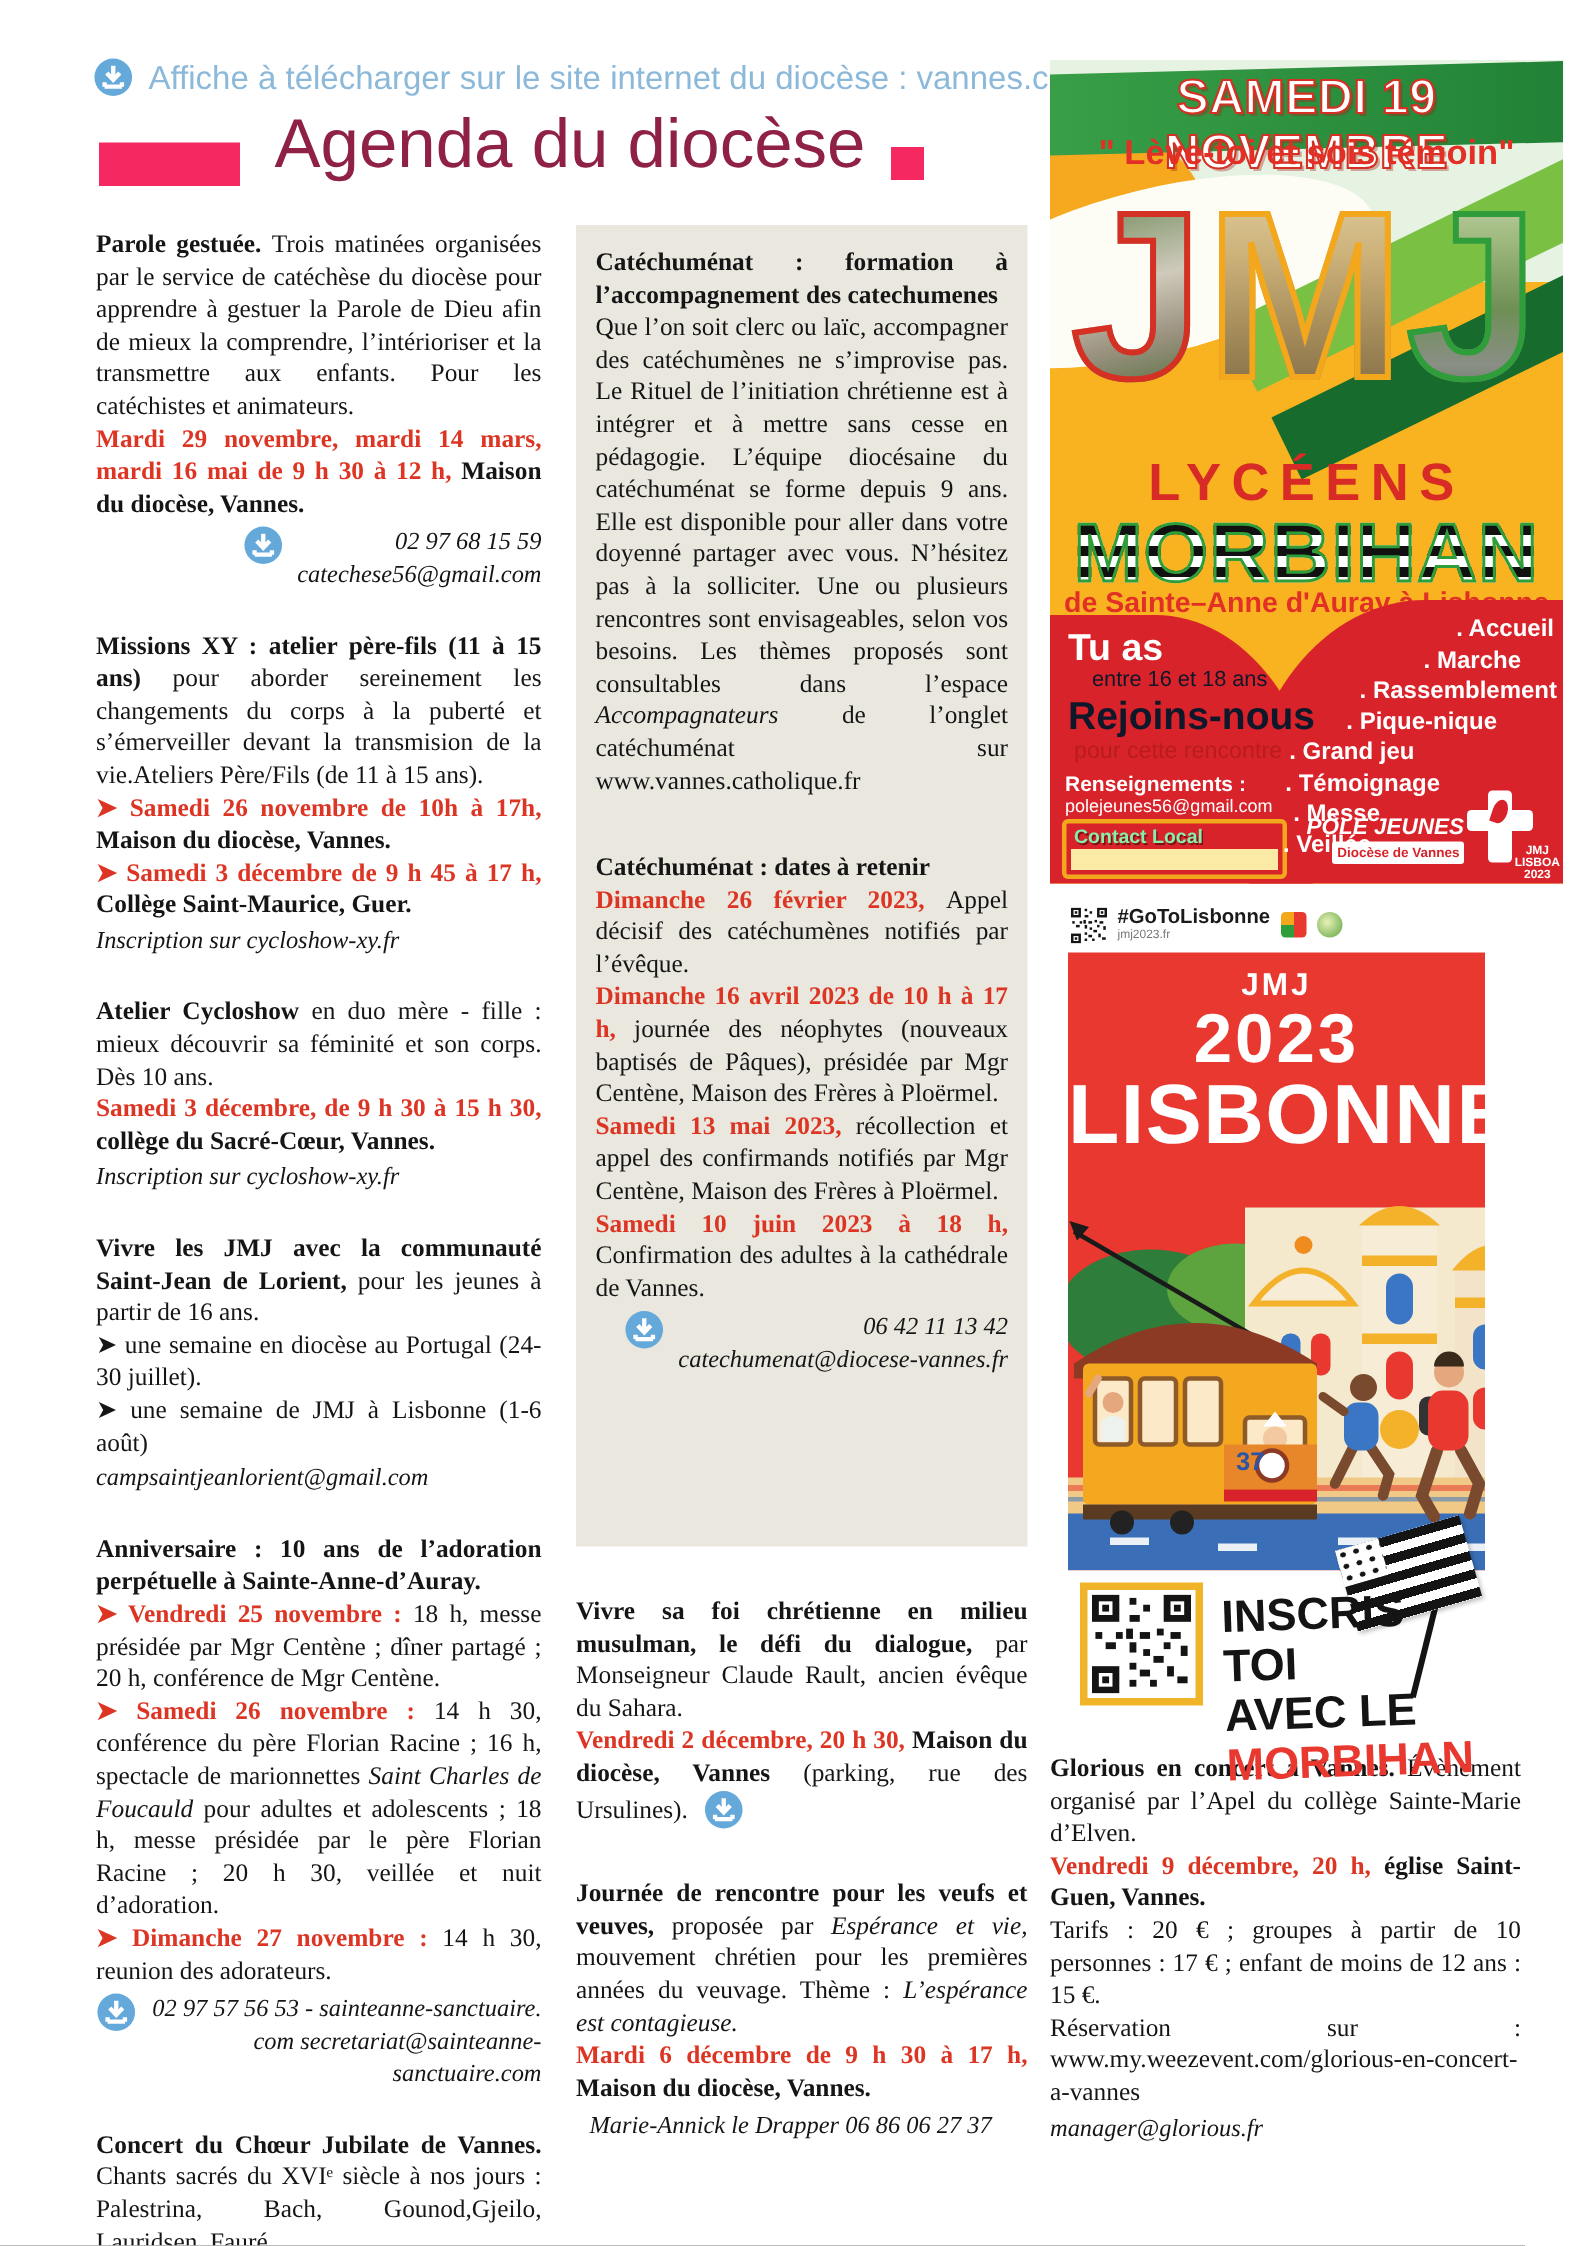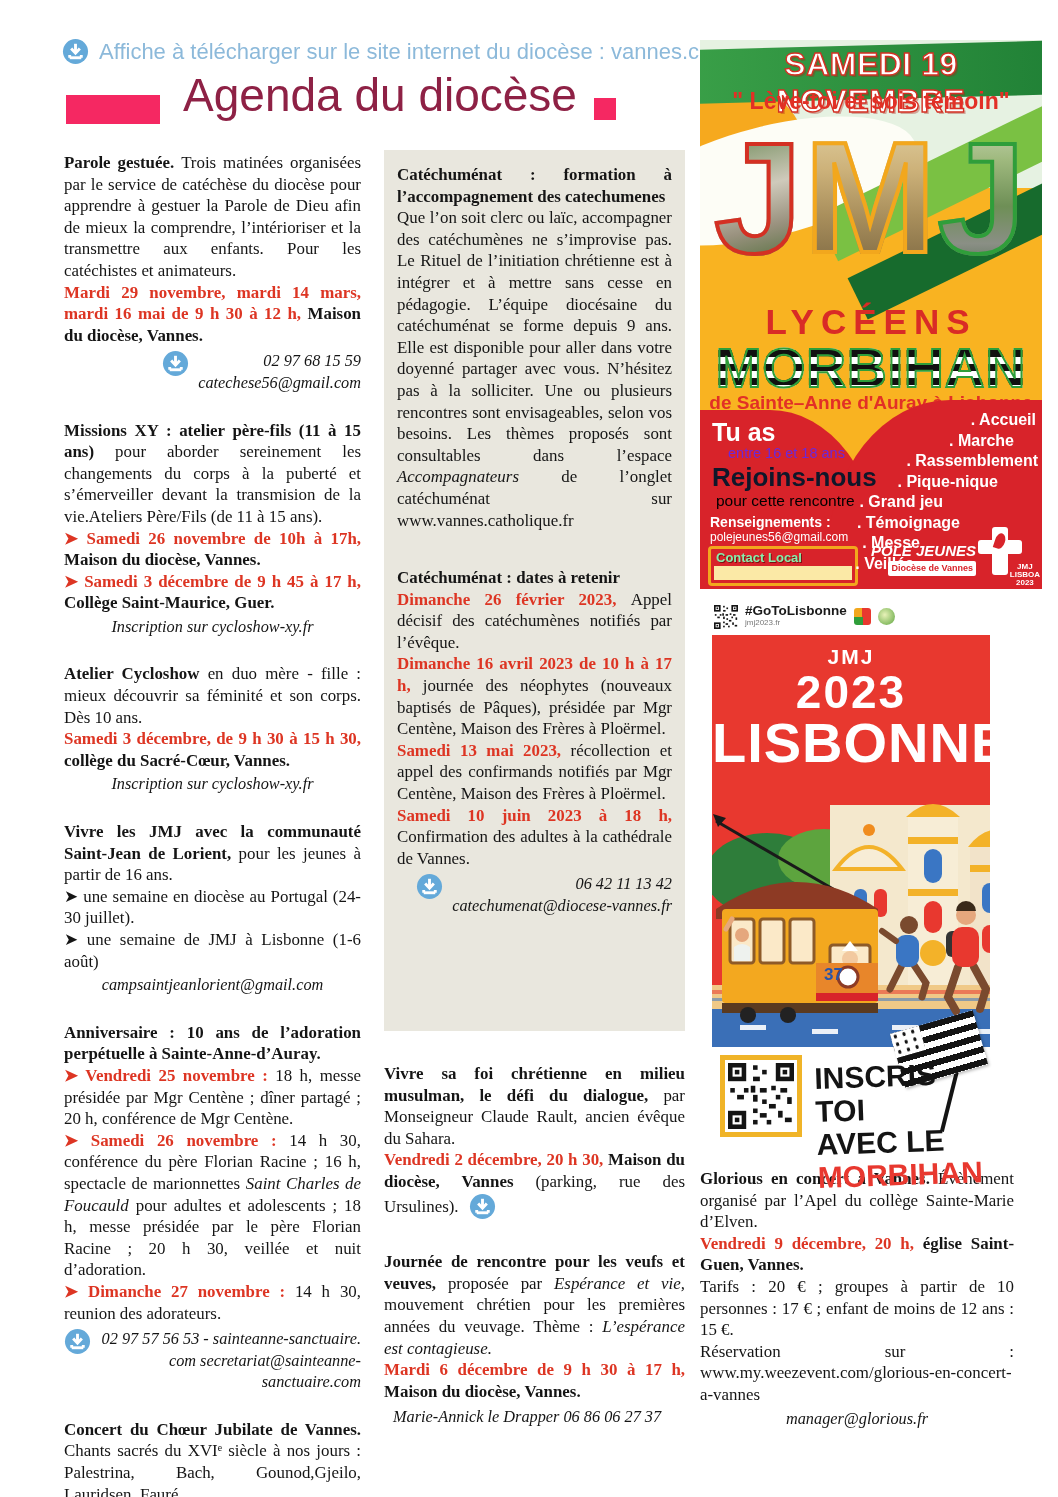--- a/index.html
+++ b/index.html
@@ -27,21 +27,21 @@
            padding:14px 13px;overflow:hidden;}
   .mid-plain{position:absolute;left:384px;top:1063px;width:301px;}
   .col-glorious{position:absolute;left:700px;top:1168px;width:314px;}
 
   .sec{margin-bottom:26px;}
   .mid-box .sec{margin-bottom:36px;}
   .para{font-size:16.9px;line-height:21.6px;text-align:justify;white-space:pre-line;}
   .s-b{font-weight:700;}
   .s-rb{font-weight:700;color:var(--red);}
   .s-i{font-style:italic;}
-  .para.right{text-align:center;font-style:italic;font-size:16.3px;margin-top:2px;}
+  .para.right{text-align:left;font-style:italic;font-size:16.3px;margin-top:2px;}
   .para.contact{display:flex;justify-content:flex-end;align-items:flex-start;gap:9px;
                 text-align:right;margin-top:4px;}
   .para.contact .ctext,.para.contact-left .ctext{font-style:italic;font-size:16.3px;white-space:pre-line;}
   .para.contact-left{display:flex;justify-content:flex-start;align-items:center;gap:9px;margin-top:4px;}
   .inline-icon svg,.para.contact>span:first-child svg{width:27px;height:27px;}
   .inline-icon{display:inline-block;vertical-align:-8px;margin-left:6px;}
   .para.contact .icon-lead{flex:none;}
 
   
   .poster1{position:absolute;left:700px;top:40px;width:342px;height:549px;overflow:hidden;
@@ -76,23 +76,23 @@
                -webkit-background-clip:text;background-clip:text;color:transparent;
                -webkit-text-stroke:2px #2f9e3a;}
   .p1-route{position:absolute;top:352px;left:0;width:100%;text-align:center;font-weight:700;
             font-size:19px;color:#e23026;}
   .p1-band{position:absolute;left:0;right:0;top:378px;height:171px;}
   .blob-left{position:absolute;left:-24px;top:-8px;width:204px;height:250px;background:var(--pred);
              border-radius:0 55% 48% 0 / 0 60% 42% 0;}
   .blob-right{position:absolute;right:-30px;top:-18px;width:244px;height:280px;background:var(--pred);
               border-radius:50% 0 0 50% / 55% 0 0 45%;}
   .p1-tuas{position:absolute;left:12px;top:0px;color:#fff;font-weight:700;font-size:25px;}
-  .p1-age{position:absolute;left:28px;top:27px;color:#6d28d9;font-size:14.5px;}
+  .p1-age{position:absolute;left:28px;top:27px;color:#0f172a;font-size:14.5px;}
   .p1-rejoins{position:absolute;left:12px;top:44px;color:#0f172a;font-weight:700;font-size:26px;}
-  .p1-pour{position:absolute;left:16px;top:74px;color:#000000;font-size:15.5px;}
+  .p1-pour{position:absolute;left:16px;top:74px;color:#b91c1c;font-size:15.5px;}
   .p1-rens{position:absolute;left:10px;top:96px;color:#fff;font-weight:700;font-size:14px;}
   .p1-rense{position:absolute;left:10px;top:112px;color:#fff;font-size:12px;}
   .p1-clocal{position:absolute;left:8px;top:128px;width:150px;height:40px;border:3px solid #f2a71d;
              border-radius:4px;background:var(--pred);}
   .p1-clocal-label{color:#86efac;font-weight:700;font-size:13px;padding:1px 5px;text-shadow:1px 1px 0 #7a1010;}
   .p1-clocal-field{position:absolute;left:3px;right:3px;bottom:3px;height:14px;background:#fbe9a6;}
   .acts{position:absolute;right:4px;top:-8px;width:214px;text-align:right;color:#fff;
         font-weight:700;font-size:16px;line-height:20.5px;}
   .acts div:nth-child(1){margin-right:2px;}  .acts div:nth-child(2){margin-right:24px;}
   .acts div:nth-child(3){margin-right:0;}    .acts div:nth-child(4){margin-right:40px;}

